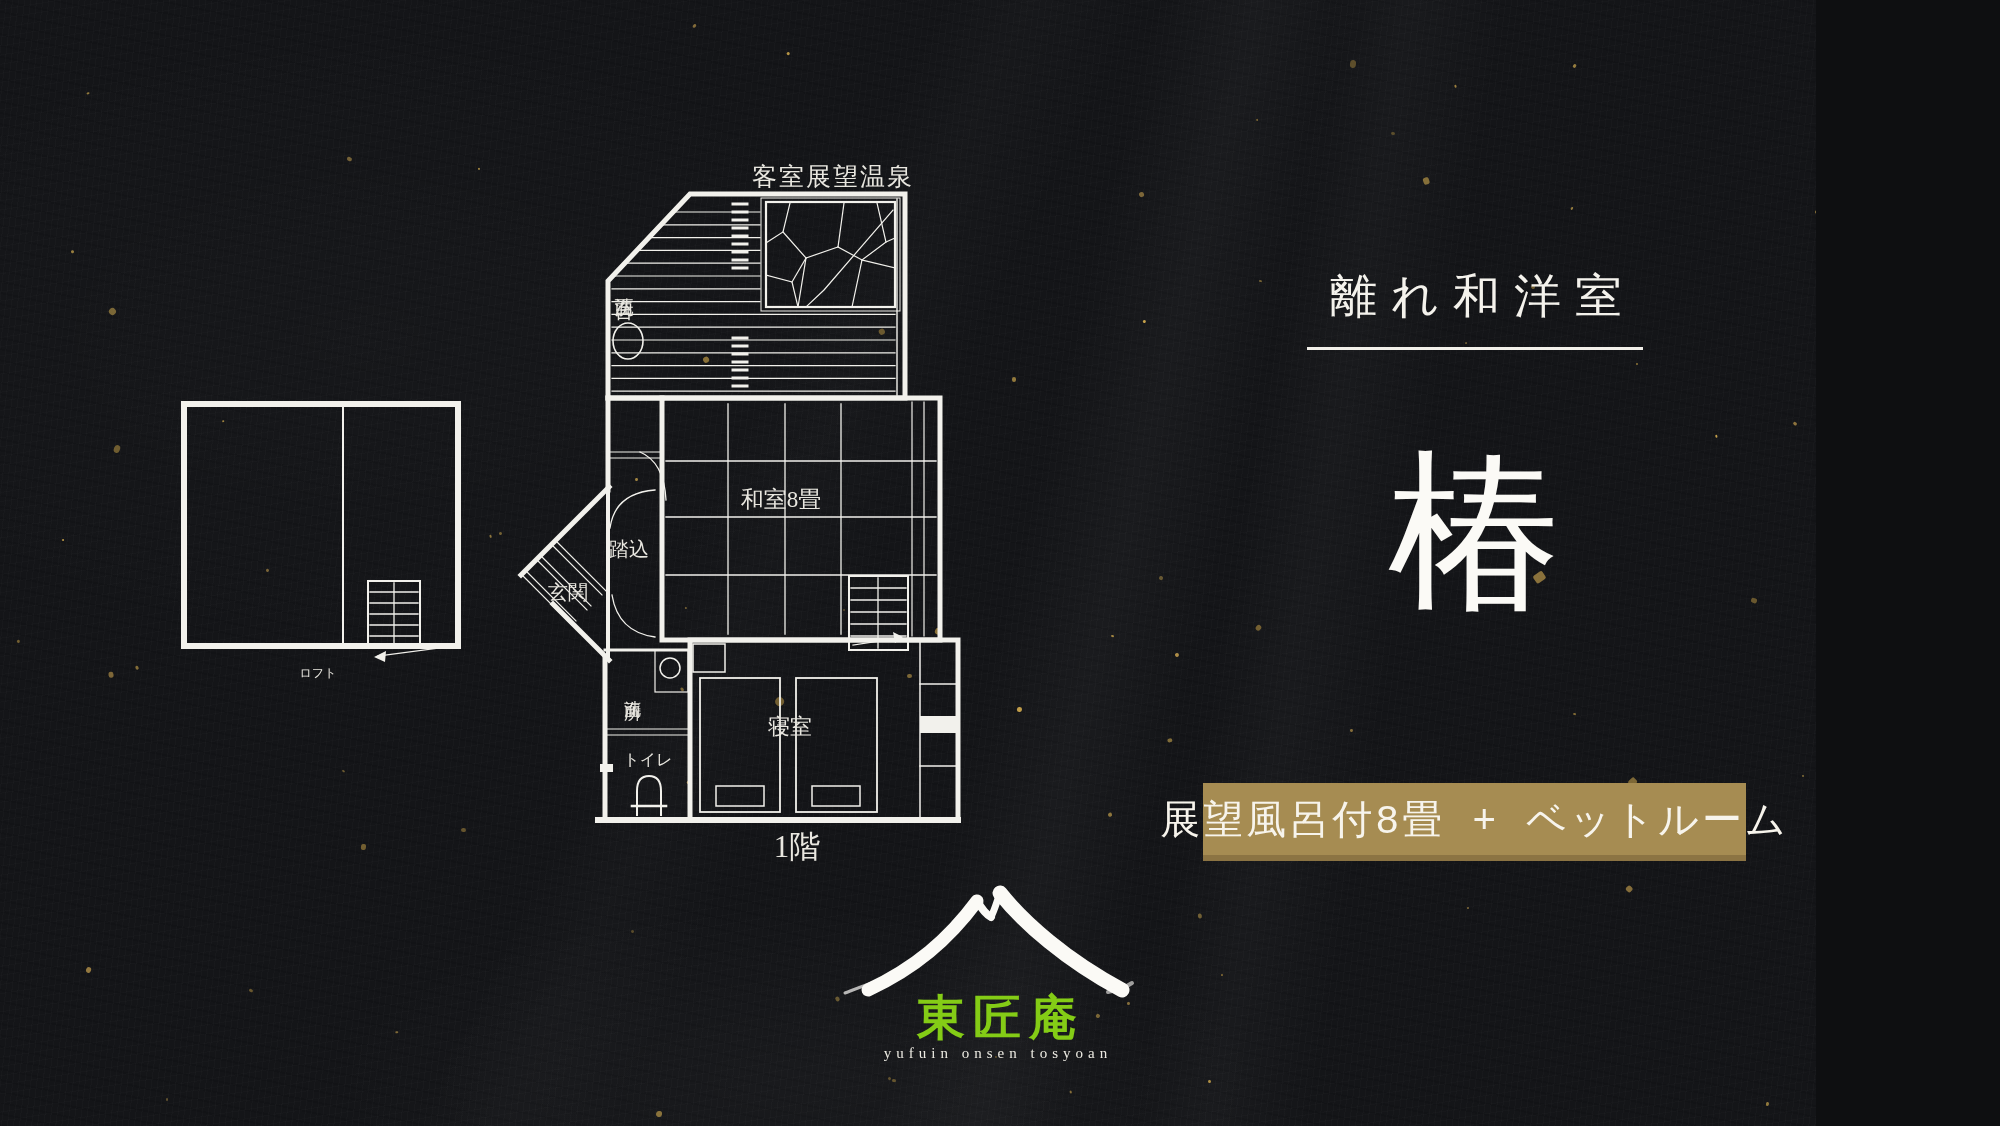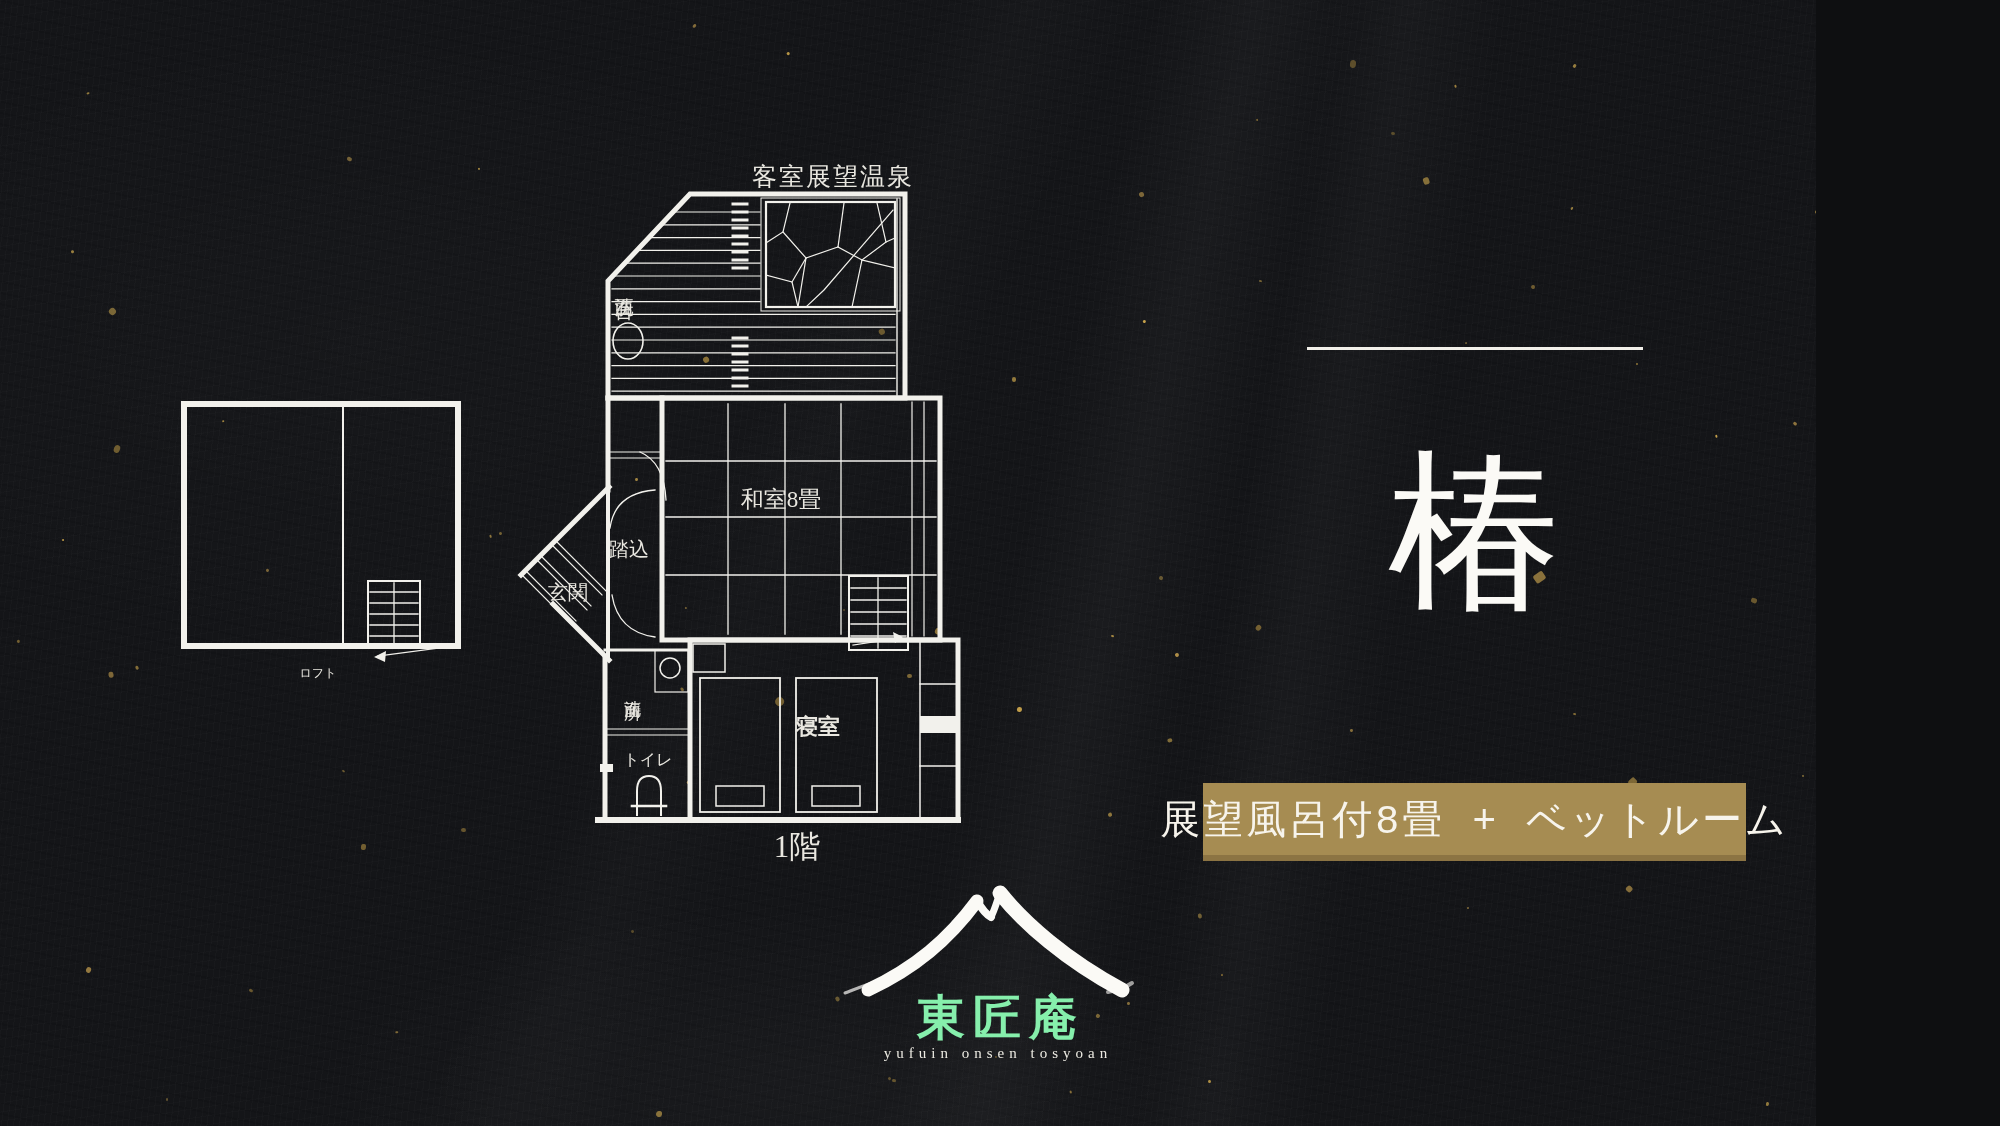--- a/index.html
+++ b/index.html
@@ -50,21 +50,21 @@
   .rp-badge{
     position:absolute;left:1203px;top:783px;width:543px;height:72px;
     background:#a68c52;border-bottom:6px solid #8c7443;
     display:flex;align-items:center;justify-content:center;
   }
   .rp-badge span{
     color:#f7f4ec;font-size:40px;letter-spacing:3px;white-space:nowrap;font-family:Liberation Mono, monospace;
   }
   .logo-calligraphy{
     position:absolute;left:997px;top:1018px;transform:translate(-50%,-50%);
-    font-size:48px;font-weight:bold;letter-spacing:8px;text-indent:8px;color:#86efac;white-space:nowrap;
+    font-size:48px;font-weight:bold;letter-spacing:8px;text-indent:8px;color:#84cc16;white-space:nowrap;
   }
   .logo-tagline{
     position:absolute;left:998px;top:1053px;transform:translate(-50%,-50%);
     font-size:15px;letter-spacing:5px;color:#edebe3;white-space:nowrap;
   }
 </style>
 </head>
 <body>
 
 <div class="stage">
@@ -319,24 +319,25 @@
     </g>
   </svg>
 
   <div class="plan-label" style="left:833px;top:177px;font-size:25px;letter-spacing:2px;">客室展望温泉</div>
   <div class="plan-label vert" style="left:624px;top:285px;font-size:19px;">洗面台</div>
   <div class="plan-label" style="left:781px;top:500px;font-size:23px;">和室8畳</div>
   <div class="plan-label" style="left:629px;top:549px;font-size:20px;">踏込</div>
   <div class="plan-label" style="left:568px;top:592px;font-size:20px;">玄関</div>
   <div class="plan-label vert" style="left:632px;top:690px;font-size:17px;">洗面所</div>
   <div class="plan-label" style="left:648px;top:760px;font-size:16px;">トイレ</div>
-  <div class="plan-label" style="left:818px;top:727px;font-size:22px;font-weight:bold;">寝室</div>
+  <div class="plan-label" style="left:790px;top:727px;font-size:22px;">寝室</div>
   <div class="plan-label" style="left:797px;top:847px;font-size:31px;">1階</div>
   <div class="plan-label" style="left:318px;top:673px;font-size:12px;">ロフト</div>
 
+  <div class="rp-title">離れ和洋室</div>
   <div class="rp-underline"></div>
   <div class="rp-kanji">椿</div>
   <div class="rp-badge">
     <span>展望風呂付8畳 + ベットルーム</span>
   </div>
 
   <svg class="plan" width="2000" height="1126" viewBox="0 0 2000 1126">
     <g stroke="#fbfaf6" fill="none" stroke-linecap="round">
       <path d="M868,990 C915,968 948,940 977,901" stroke-width="13"></path>
       <path d="M977,901 C983,911 987,915 991,917" stroke-width="8"></path>

